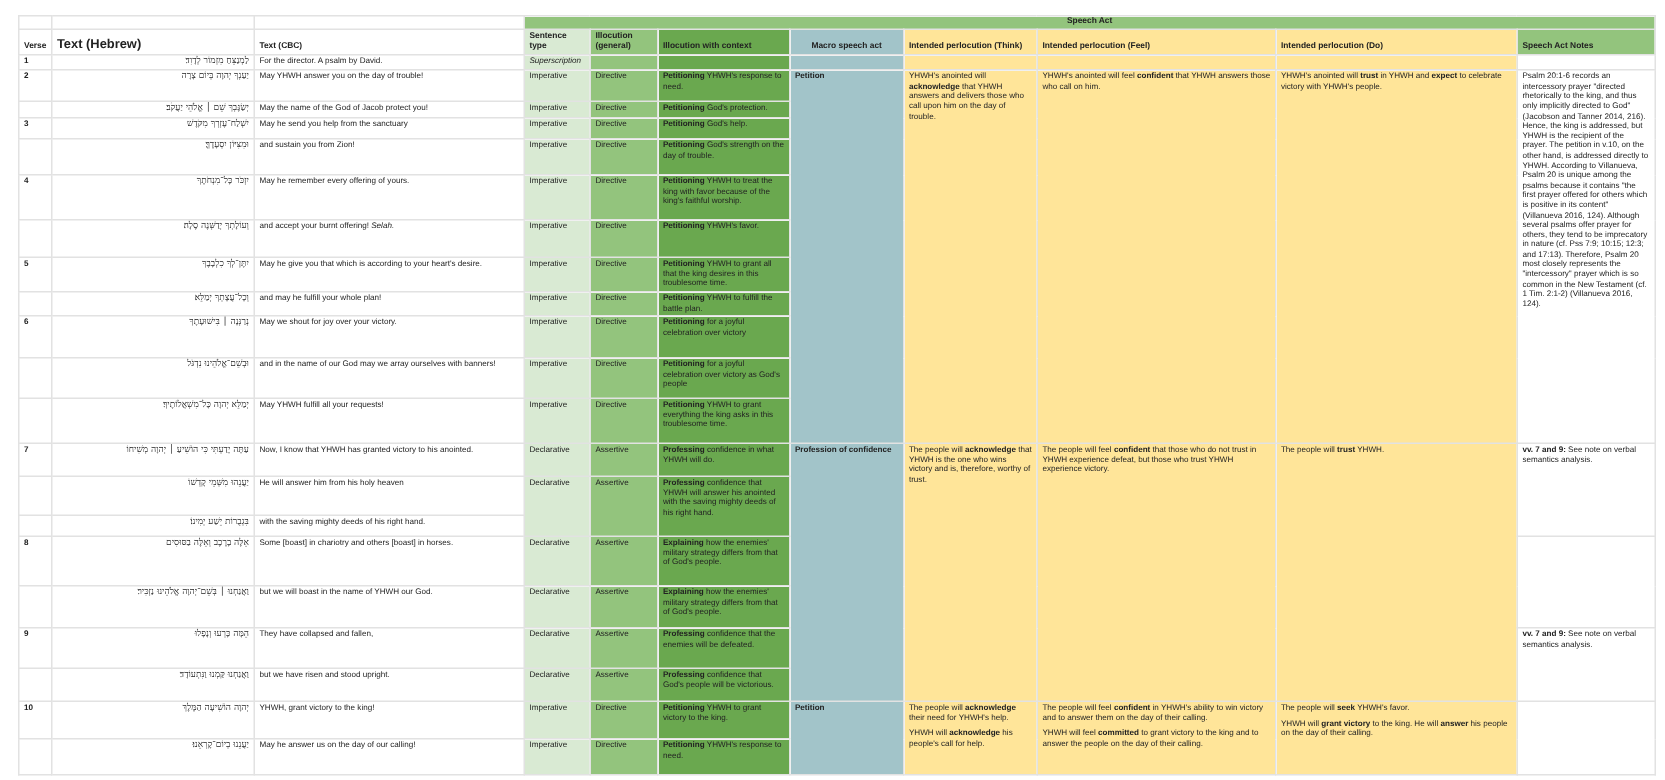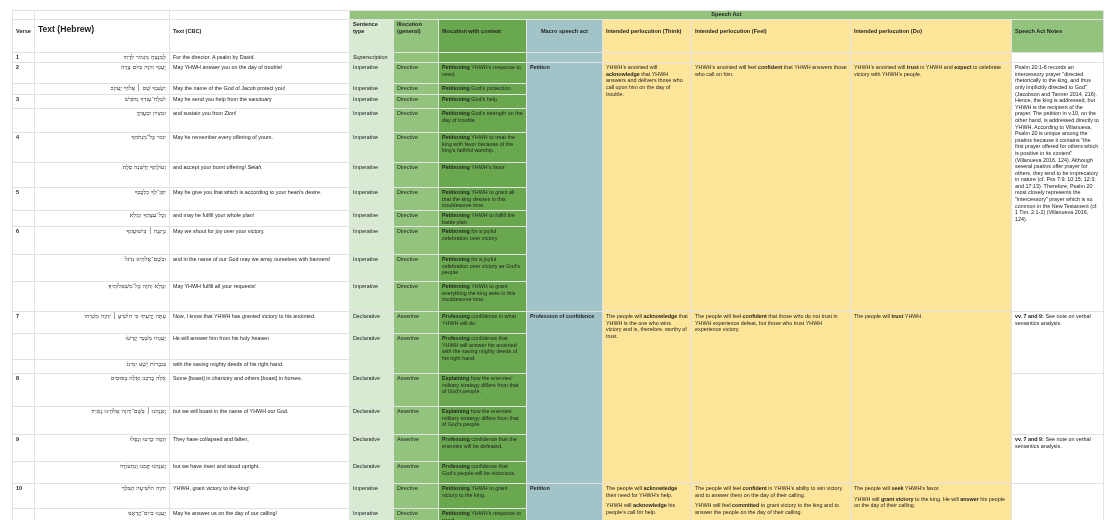--- a/index.html
+++ b/index.html
@@ -1,20 +1,20 @@
 <!DOCTYPE html>
 <html><head>
 <meta charset="utf-8">
 <style>
   html,body{margin:0;padding:0;background:#ffffff;}
   body{width:1110px;height:520px;overflow:hidden;position:relative;font-family:"Liberation Sans",sans-serif;color:#222;}
   .sheet{position:absolute;left:12px;top:10px;}
   table{border-collapse:collapse;table-layout:fixed;}
   td{border:1px solid #e2e2e2;vertical-align:top;padding:1px 3px;font-size:5.4px;line-height:6.6px;overflow:hidden;}
-  .hdr td{font-weight:bold;font-size:5.6px;vertical-align:bottom;padding-bottom:18px;}
+  .hdr td{font-weight:bold;font-size:5.6px;vertical-align:bottom;padding-bottom:2px;}
   .hdr .big{font-size:8.6px;line-height:10px;}
   .group td{height:8px;padding:0 3px;}
   .group .sa{background:#93c47d;font-weight:bold;text-align:center;font-size:5.6px;}
   .c-st{background:#d9ead3;}
   .c-ig{background:#93c47d;}
   .c-ic{background:#6aa84f;}
   .c-macro{background:#a2c4c9;}
   .c-think,.c-feel,.c-do{background:#ffe599;}
   .c-notes{background:#ffffff;}
   .hdr .c-st{background:#d9ead3;}

